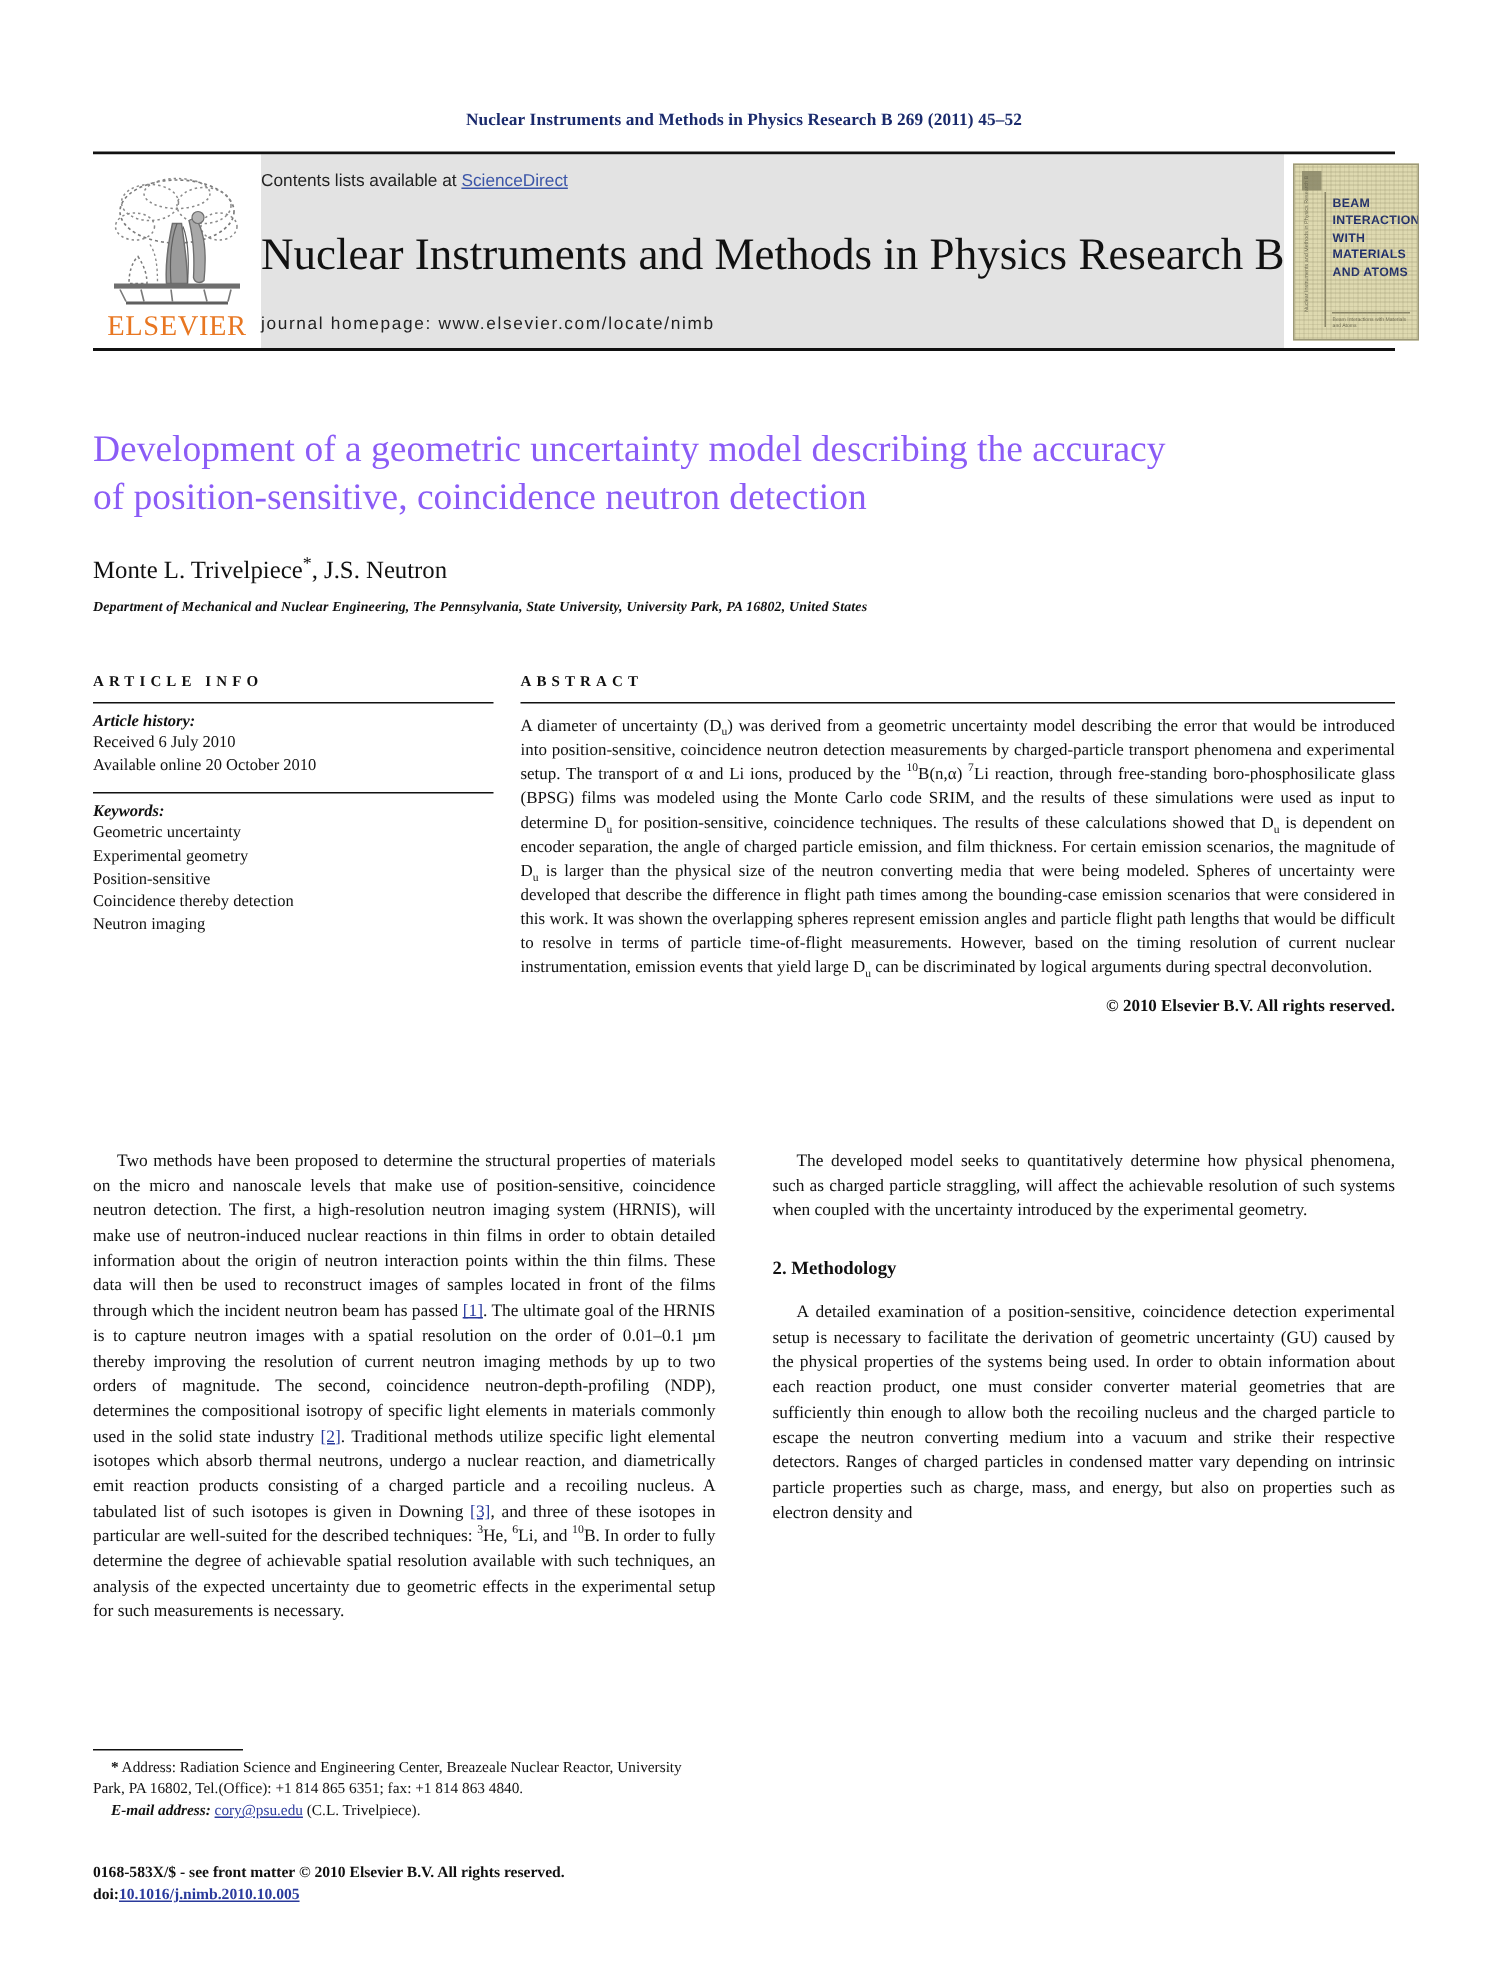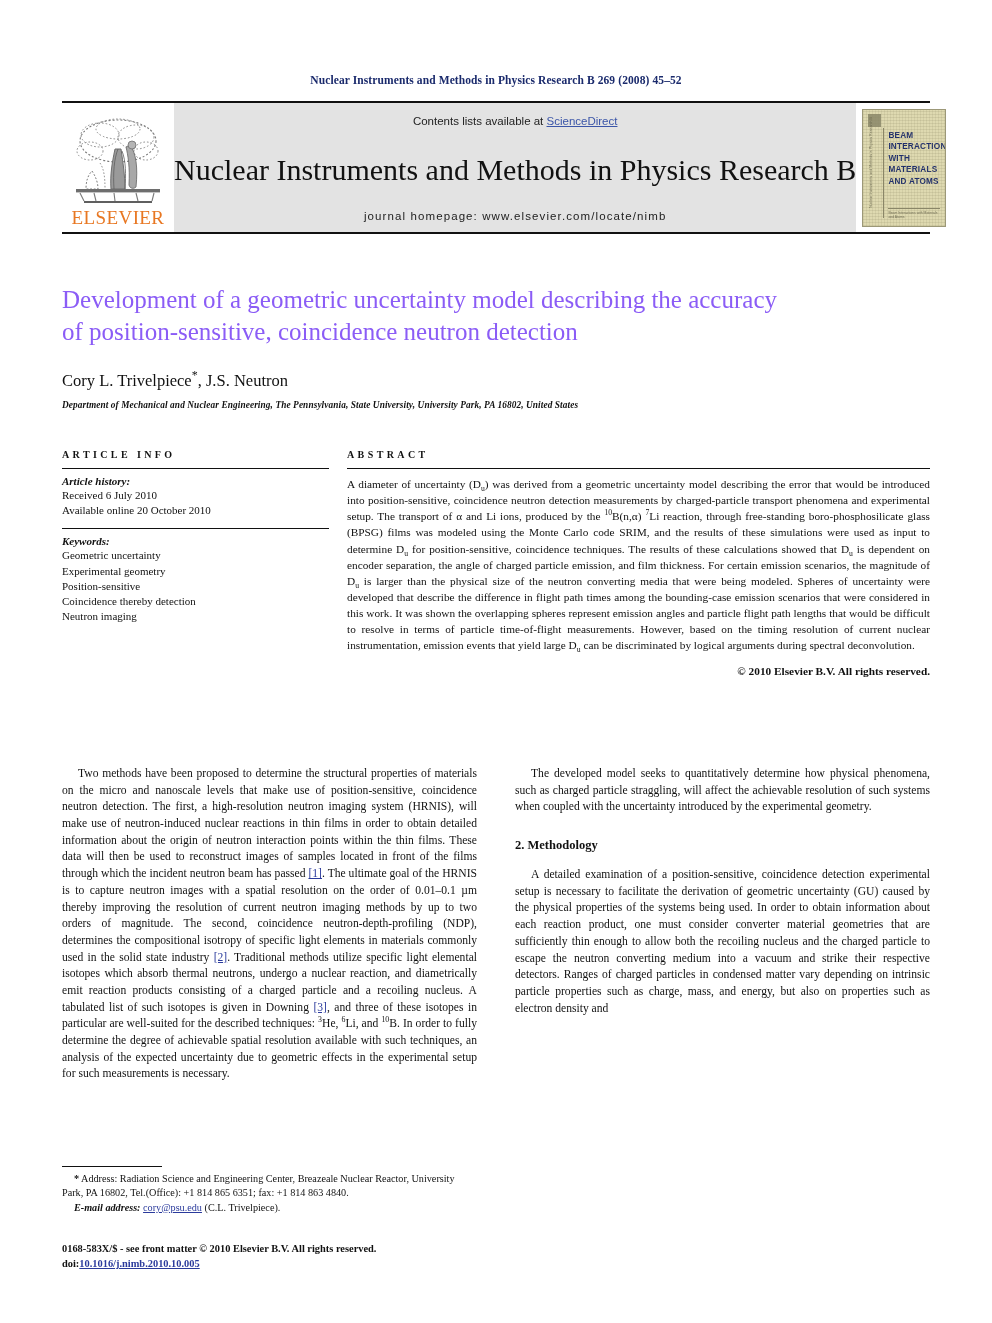--- a/index.html
+++ b/index.html
@@ -66,21 +66,21 @@
     font-weight: normal;
     margin-top: 1px;
     line-height: 1;
   }
   .masthead-center {
     flex: 1 1 auto;
     background: #e3e3e3;
     display: flex;
     flex-direction: column;
     justify-content: space-between;
-    align-items: center;
+    align-items: flex-start;
     padding: 12px 0 10px 0;
     position: relative;
   }
   .contents-line {
     font-family: "Liberation Sans", sans-serif;
     font-size: 11.5px;
     color: #222;
   }
   .contents-line .sd-link {
     color: #3b55a8;
@@ -313,21 +313,21 @@
     color: #111;
     font-weight: bold;
   }
   .imprint .doi-link { color: #2a3a9c; font-weight: bold; }
 </style>
 </head>
 <body>
 
 <div class="page">
 
-  <div class="running-head">Nuclear Instruments and Methods in Physics Research B 269 (2008) 45–52</div>
+  <div class="running-head">Nuclear Instruments and Methods in Physics Research B 269 (2011) 45–52</div>
 
   <div class="masthead">
 
     <div class="masthead-logo">
       <svg class="tree-svg" width="96" height="92" viewBox="0 0 96 92">
         <g fill="#6e6e6e">
           <ellipse cx="48" cy="26" rx="38" ry="21" fill="none" stroke="#7a7a7a" stroke-width="1.1" stroke-dasharray="2 2"></ellipse>
           <ellipse cx="30" cy="20" rx="19" ry="12" fill="none" stroke="#8a8a8a" stroke-width="1" stroke-dasharray="1.6 2"></ellipse>
           <ellipse cx="66" cy="22" rx="18" ry="12" fill="none" stroke="#8a8a8a" stroke-width="1" stroke-dasharray="1.6 2"></ellipse>
           <ellipse cx="48" cy="14" rx="22" ry="10" fill="none" stroke="#8a8a8a" stroke-width="1" stroke-dasharray="1.6 2"></ellipse>
@@ -365,21 +365,21 @@
         <div class="cover-foot">Beam Interactions with Materials and Atoms</div>
       </div>
     </div>
   </div>
 
   <div class="title-block">
     <h1 class="paper-title">
       <span>Development of a geometric uncertainty model describing the accuracy</span><br>
       <span>of position-sensitive, coincidence neutron detection</span>
     </h1>
-    <div class="authors"><span>Cory L. Trivelpiece</span><span class="star">*</span><span>, J.S. Neutron</span></div>
+    <div class="authors"><span>Monte L. Trivelpiece</span><span class="star">*</span><span>, J.S. Neutron</span></div>
     <div class="affiliation">Department of Mechanical and Nuclear Engineering, The Pennsylvania, State University, University Park, PA 16802, United States</div>
   </div>
 
   <div class="info-abstract">
 
     <div class="col-info">
       <div class="sec-head">ARTICLE INFO</div>
       <div class="rule"></div>
 
       <div class="info-group">

